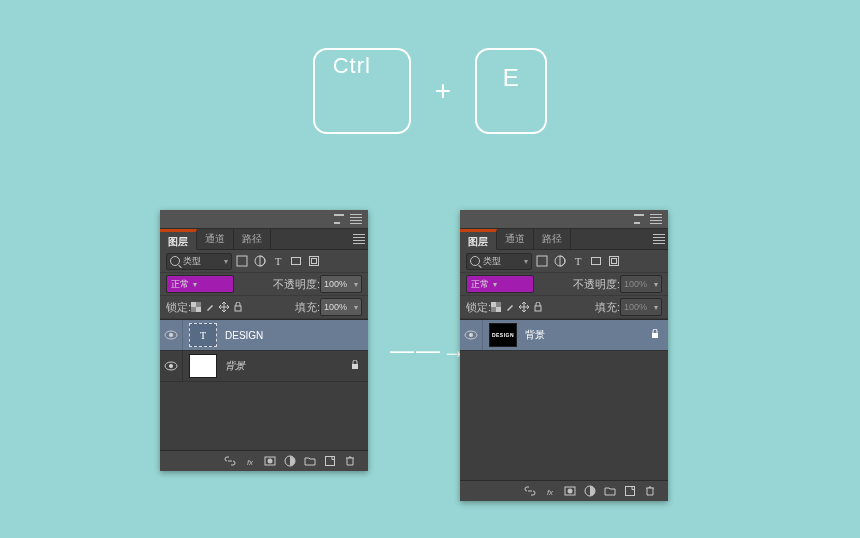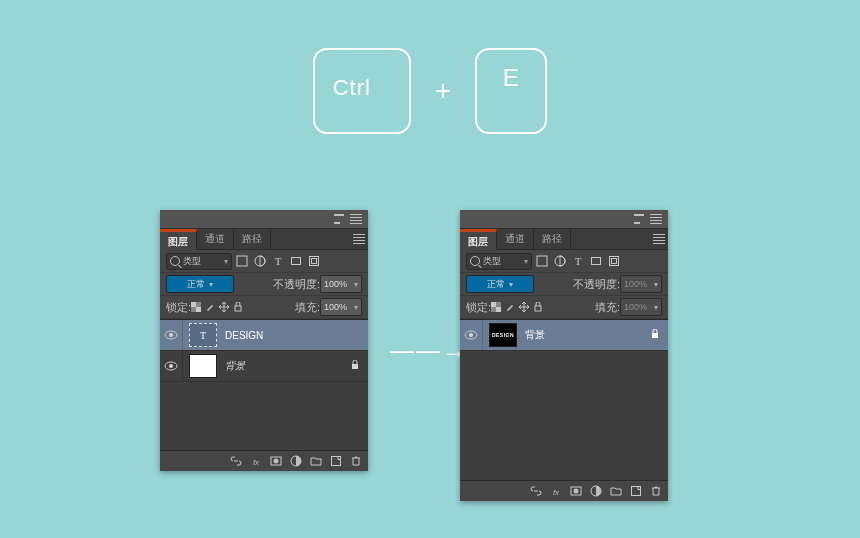--- a/index.html
+++ b/index.html
@@ -19,21 +19,21 @@
     gap: 24px;
   }
   .key {
     box-sizing: border-box;
     border: 2px solid #fff;
     border-radius: 14px;
     color: #fff;
     display: flex; align-items: center; justify-content: center;
     letter-spacing: 1px;
   }
-  .key.ctrl { width: 98px; height: 86px; font-size: 22px; padding-bottom: 32px; padding-right: 20px; align-items:flex-start; justify-content:center; padding-top:25px;}
+  .key.ctrl { width: 98px; height: 86px; font-size: 22px; padding-bottom: 32px; padding-right: 20px; align-items:flex-start; justify-content:center; padding-top:3px;}
   .key.ctrl span { padding-left:0; }
   .key.e    { width: 72px; height: 86px; font-size: 24px; padding-bottom: 32px; align-items:flex-start; padding-top:14px;}
   .plus {
     color: #fff; font-size: 28px; font-weight: 300;
   }
 
   
   .trans-arrow {
     top: 336px; left: 390px;
     color: #fff; font-size: 24px; letter-spacing: 2px;
@@ -113,28 +113,27 @@
     bottom:-2px; right:-3px; transform:rotate(45deg);
   }
   .search-field .lbl { font-size:9px; }
   .search-field .caret { font-size:8px; margin-left:auto; color:#999;}
   .filter .iconset { display:flex; gap:6px; margin-left:4px;}
   .filter .ic { width:12px; height:12px; display:flex; align-items:center; justify-content:center; color:#c9c9c9;}
   .ic svg { display:block; }
 
   .select {
     height: 16px;
-    background:#0369a1;
+    background:#a21caf;
     border:1px solid #2a2a2a;
     border-radius:2px;
     display:flex; align-items:center;
     padding: 0 4px;
     font-size:9px;
     color:#dcdcdc;
-    justify-content:center;
   }
   .select .caret { margin-left:4px; font-size:8px; color:#bbb; }
   .numbox {
     height:16px; min-width:34px;
     background:#5a5a5a;
     border:1px solid #2a2a2a;
     border-radius:2px;
     display:flex; align-items:center; justify-content:space-between;
     padding:0 3px;
     font-size:9px; color:#dcdcdc;
@@ -192,21 +191,21 @@
   .layer.sel .lockmk { color:#fff; }
   .layer.sel .lname { font-style: normal; }
   .bg-row .lname { font-style: italic; }
 
   .panel-foot {
     height: 20px;
     background:#454545;
     border-top:1px solid #2a2a2a;
     display:flex; align-items:center; justify-content:flex-end;
     gap:8px;
-    padding:0 6px;
+    padding:0 12px;
   }
   .fic { width:12px; height:12px; display:flex; align-items:center; justify-content:center; color:#bfbfbf;}
 
   
   .isv { stroke:#c9c9c9; fill:none; stroke-width:1; }
 
 </style>
 </head>
 <body>
 

